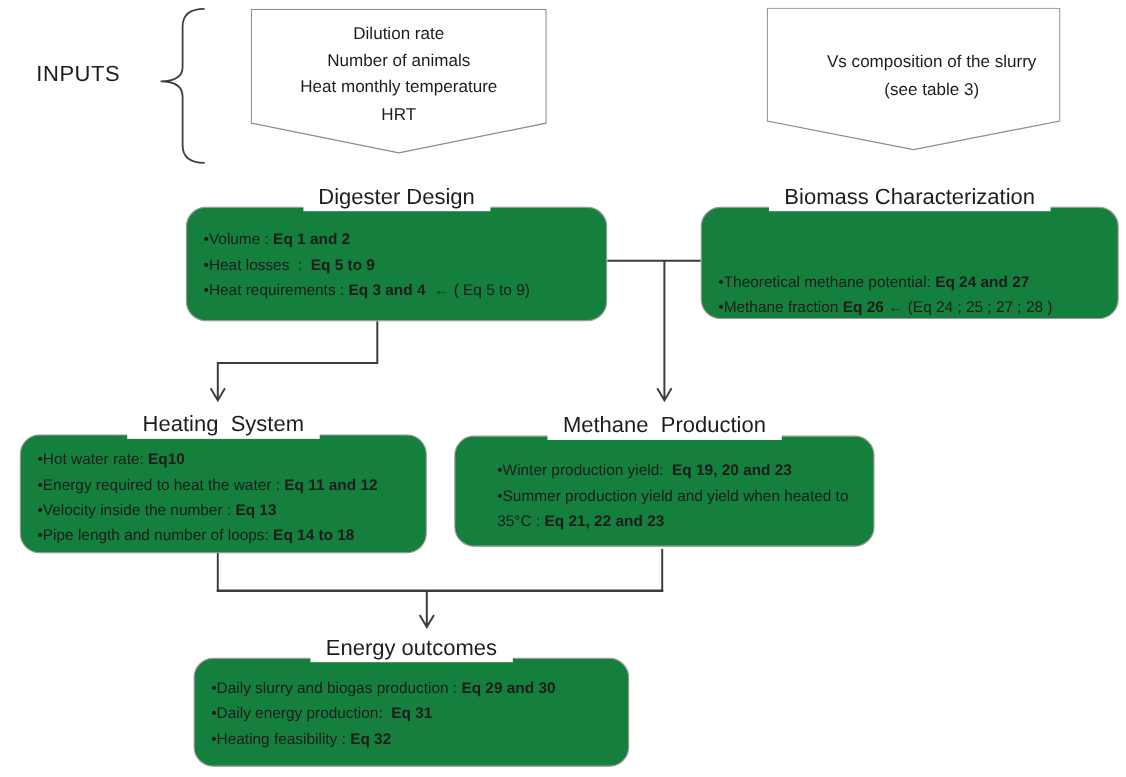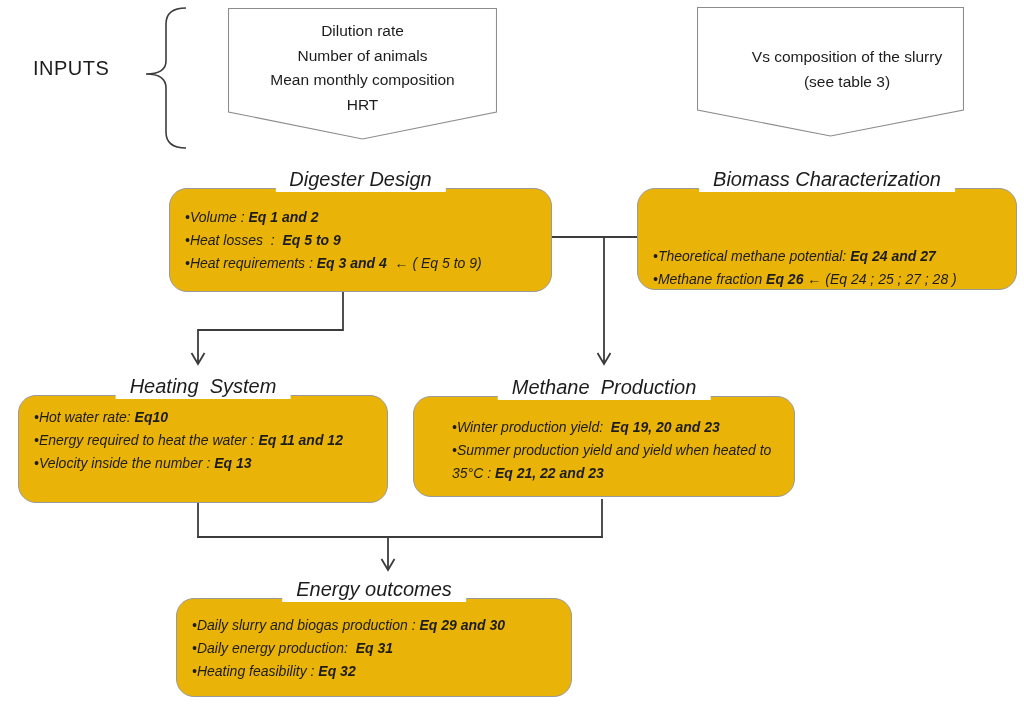--- a/index.html
+++ b/index.html
@@ -11,23 +11,22 @@
   .banner{position:absolute;}
   .banner svg{position:absolute;left:0;top:0;}
   .banner .banner-text{
     position:absolute;left:0;right:0;text-align:center;
     font-size:15.5px;line-height:24.5px;white-space:pre;
   }
   
   #inputs-label{position:absolute;left:33px;top:57px;font-size:20px;letter-spacing:0.5px;}
   
   .pbox{
-    position:absolute;border:1.3px solid #9a9a9a;border-radius:18px;background:#eab308;
+    position:absolute;border:1.3px solid #9a9a9a;border-radius:18px;background:#15803d;
     box-sizing:border-box;
-    font-style:italic;
   }
   .pbox .ptitle{
     position:absolute;top:-22px;left:50%;transform:translateX(-50%);
     background:#ffffff;padding:0 14px;font-size:20px;line-height:25px;
     white-space:pre;text-align:center;
   }
   .pbox .items{
     position:absolute;left:15px;right:8px;font-size:14px;line-height:23px;
   }
   .bullet-row{white-space:pre-wrap;}
@@ -44,21 +43,21 @@
   <div id="inputs-label">INPUTS</div>
 
   <svg style="position:absolute;left:0;top:0;" width="1024" height="706" viewBox="0 0 1024 706" fill="none">
     <path d="M186 8 Q166 8 166 24 L166 61 Q166 74 146 74 Q166 74 166 88 L166 132 Q166 148 186 148" stroke="#3c3c3c" stroke-width="1.6" fill="none"></path>
   </svg>
 
   <div class="banner" style="left:228px;top:8px;width:269px;height:133px;">
     <svg width="269" height="133" viewBox="0 0 269 133">
       <polygon points="0.5,0.5 268.5,0.5 268.5,104 134.5,131 0.5,104" fill="#ffffff" stroke="#8c8c8c" stroke-width="1.1"></polygon>
     </svg>
-    <div class="banner-text" style="top:11px;"><div class="shape-line">Dilution rate</div><div class="shape-line">Number of animals</div><div class="shape-line">Mean monthly composition</div><div class="shape-line">HRT</div></div>
+    <div class="banner-text" style="top:11px;"><div class="shape-line">Dilution rate</div><div class="shape-line">Number of animals</div><div class="shape-line">Heat monthly temperature</div><div class="shape-line">HRT</div></div>
   </div>
 
   <div class="banner" style="left:697px;top:7px;width:300px;height:131px;">
     <svg width="267" height="131" viewBox="0 0 267 131">
       <polygon points="0.5,0.5 266.5,0.5 266.5,103 133.5,129 0.5,103" fill="#ffffff" stroke="#8c8c8c" stroke-width="1.1"></polygon>
     </svg>
     <div class="banner-text" style="top:38px;"><div class="shape-line">Vs composition of the slurry</div><div class="shape-line">(see table 3)</div></div>
   </div>
 
   <svg id="connector-layer" width="1024" height="706" viewBox="0 0 1024 706" fill="none" stroke="#3c3c3c" stroke-width="1.8">
@@ -91,20 +90,21 @@
         <div class="bullet-row"><span>Methane fraction </span><span class="b">Eq 26</span><span> ← (Eq 24 ; 25 ; 27 ; 28 )</span></div>
       </div>
   </div>
 
   <div class="pbox" style="left:18px;top:395px;width:370px;height:108px;">
     <div class="ptitle">Heating  System</div>
     <div class="items" style="top:10px;">
         <div class="bullet-row"><span>Hot water rate: </span><span class="b">Eq10</span></div>
         <div class="bullet-row"><span>Energy required to heat the water : </span><span class="b">Eq 11 and 12</span></div>
         <div class="bullet-row"><span>Velocity inside the number : </span><span class="b">Eq 13</span></div>
+        <div class="bullet-row"><span>Pipe length and number of loops: </span><span class="b">Eq 14 to 18</span></div>
       </div>
   </div>
 
   <div class="pbox" style="left:413px;top:396px;width:382px;height:101px;">
     <div class="ptitle">Methane  Production</div>
     <div class="items" style="top:19px;margin-left:23px;">
         <div class="bullet-row"><span>Winter production yield:  </span><span class="b">Eq 19, 20 and 23</span></div>
         <div class="bullet-row"><span>Summer production yield and yield when heated to 35°C : </span><span class="b">Eq 21, 22 and 23</span></div>
       </div>
   </div>

